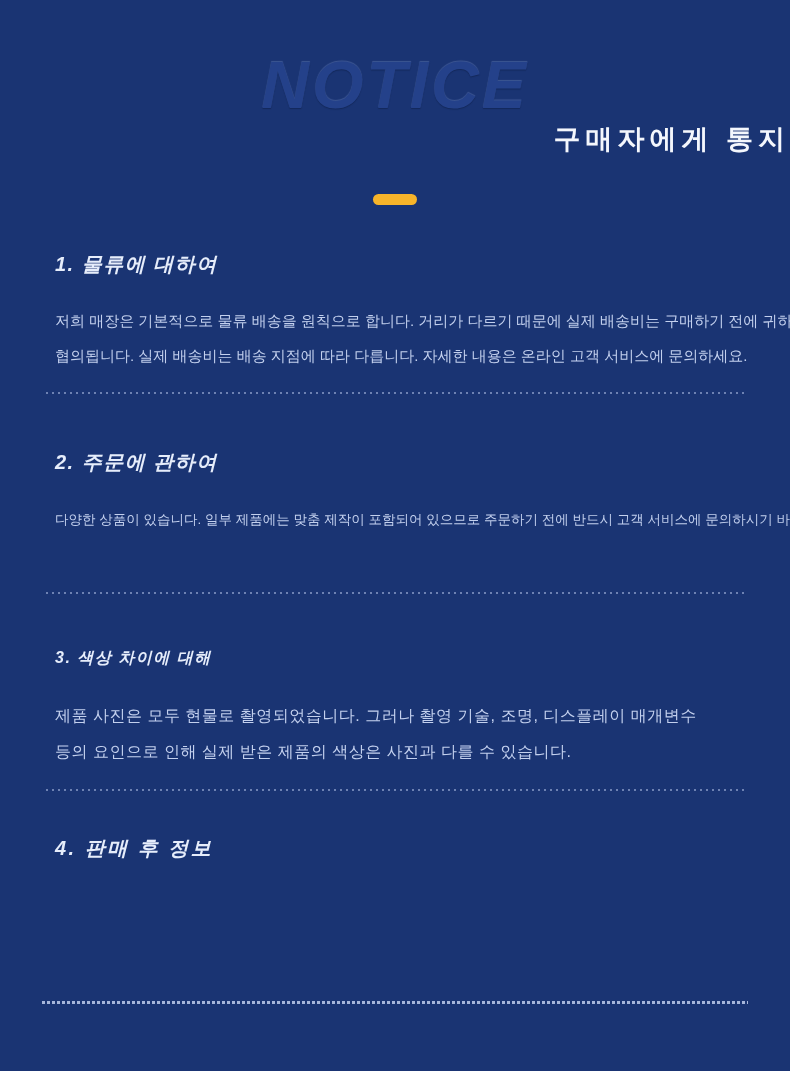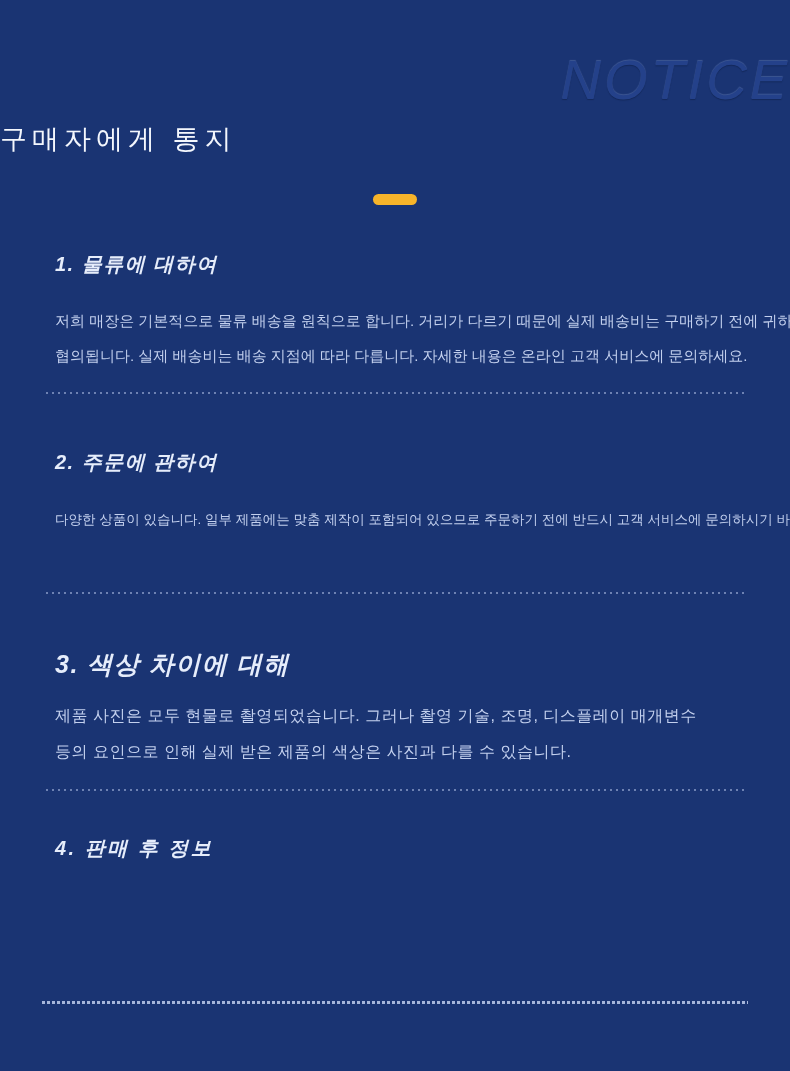--- a/index.html
+++ b/index.html
@@ -24,38 +24,38 @@
     background: var(--background);
     overflow: hidden;
   }
 
   
   .watermark {
     position: absolute;
     top: 52px;
     left: 0;
     width: 100%;
-    text-align: right;
-    font-size: 56px;
+    text-align: center;
+    font-size: 66px;
     line-height: 1;
-    font-weight: 400;
+    font-weight: 700;
     font-style: italic;
     letter-spacing: 3px;
     color: var(--watermark);
     text-shadow: 0 -1px 1px rgba(150, 175, 230, 0.28), 0 1px 1px rgba(10, 20, 50, 0.35);
     user-select: none;
   }
   .title {
     position: absolute;
     top: 121px;
     left: 0;
     width: 100%;
-    text-align: left;
+    text-align: right;
     font-size: 27px;
-    font-weight: 400;
+    font-weight: 700;
     letter-spacing: 5px;
     color: #f4f7fd;
   }
   .accent-bar {
     position: absolute;
     top: 194px;
     left: 50%;
     transform: translateX(-50%);
     width: 44px;
     height: 11px;
@@ -80,21 +80,21 @@
     color: var(--body);
   }
   .sec-body .body-line { white-space: nowrap; }
 
   #sec1-heading { top: 251px; }
   #sec1-body  { top: 303px; font-size: 15px; line-height: 35px; }
 
   #sec2-heading { top: 449px; text-align: right; }
   #sec2-body  { top: 503px; font-size: 13.5px; line-height: 33px; }
 
-  #sec3-heading { top: 648px; font-size: 25px; }
+  #sec3-heading { top: 648px; font-size: 16px; }
   #sec3-body  { top: 698px; font-size: 16px; line-height: 36px; letter-spacing: 0.5px; }
 
   #sec4-heading { top: 835px; letter-spacing: 2.5px; }
   #sec4-body  { top: 886px; font-size: 17px; line-height: 37px; letter-spacing: 0.5px; }
 
   
   .divider {
     position: absolute;
     left: 46px;
     right: 44px;

